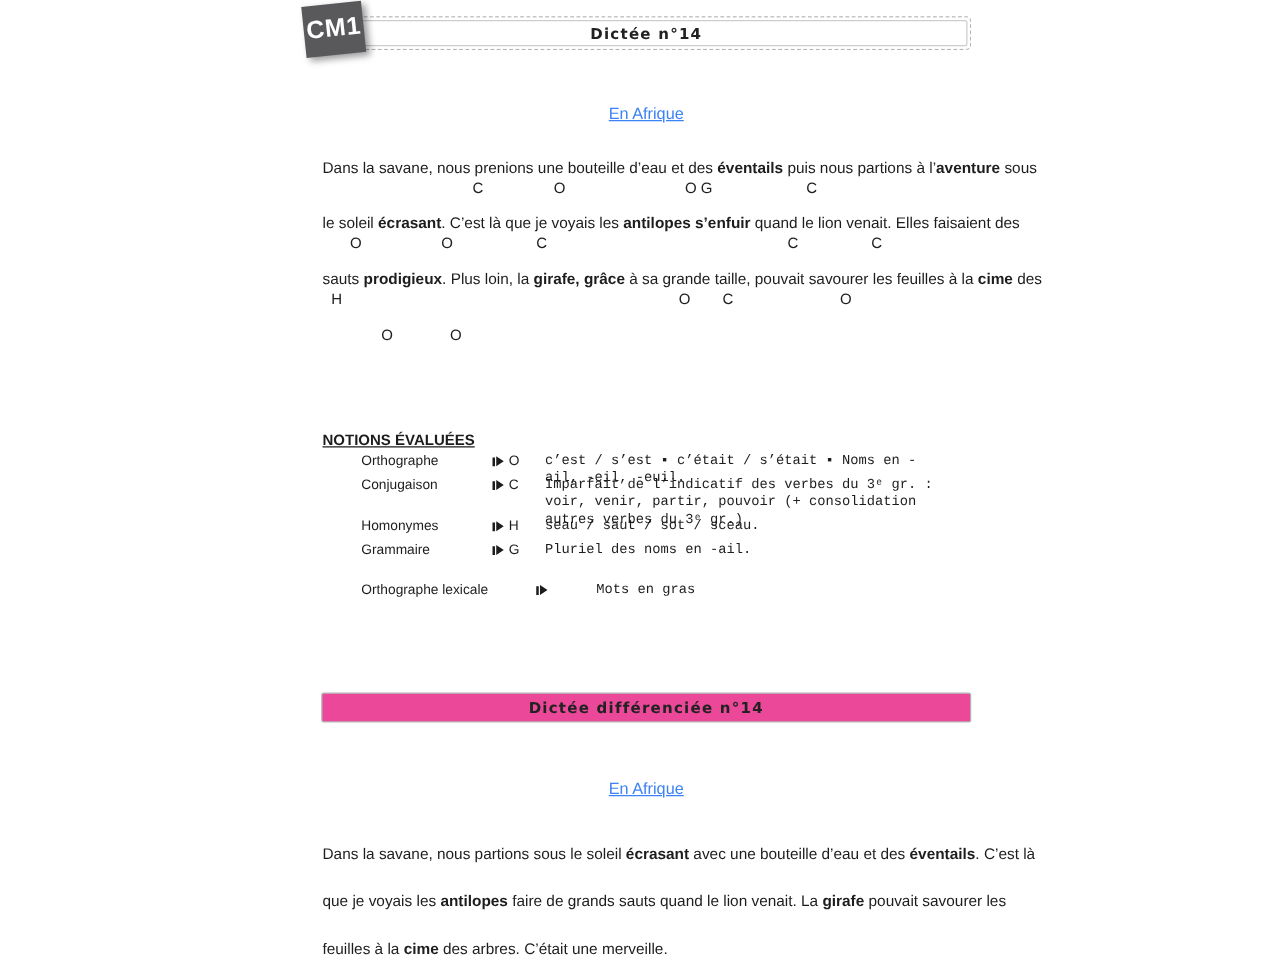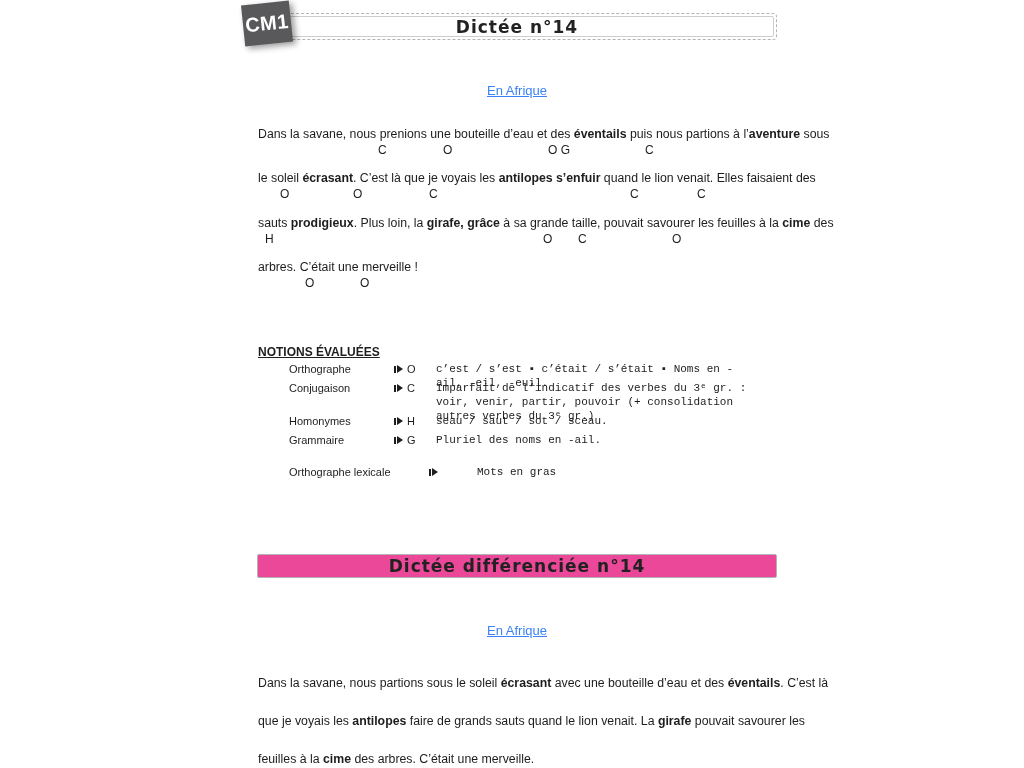--- a/index.html
+++ b/index.html
@@ -33,21 +33,21 @@
     display:flex; align-items:center; justify-content:center;
   }
   .title-box2 {
     position:absolute; left:257px; top:554px; width:520px; height:24px;
     border:1px solid #b3b3b3; border-radius:2px;
     display:flex; align-items:center; justify-content:center;
     background:#ec4899;
   }
   .title-text {
     font-family:"DejaVu Sans", sans-serif; font-weight:600;
-    font-size:17px; letter-spacing:1px; color:#222222; white-space:nowrap;
+    font-size:12px; letter-spacing:1px; color:#222222; white-space:nowrap;
   }
 
   
   .subheading {
     position:absolute; left:257px; width:520px; text-align:center;
     font-size:13px; text-decoration:underline; color:#3b82f6;
   }
   .h1 { top:83px; }
   .h2 { top:623px; }
 
@@ -118,21 +118,20 @@
       <div class="dtext"><span>sauts </span><span class="b">prodigieux</span><span>. Plus loin, la </span><span class="b">girafe, grâce</span><span> à sa grande taille, pouvait savourer les feuilles à la </span><span class="b">cime</span><span> des</span></div>
       <div class="dann">
         <span class="ann" style="left:7px">H</span>
         <span class="ann" style="left:285px">O</span>
         <span class="ann" style="left:320px">C</span>
         <span class="ann" style="left:414px">O</span>
       </div>
     </div>
 
     <div class="dline l4">
-      <div class="dtext"><span>arbres. C’était une merveille !</span></div>
       <div class="dann">
         <span class="ann" style="left:47px">O</span>
         <span class="ann" style="left:102px">O</span>
       </div>
     </div>
 
   </div>
 
   <div class="notions">
     <div class="nhead">NOTIONS ÉVALUÉES</div>

